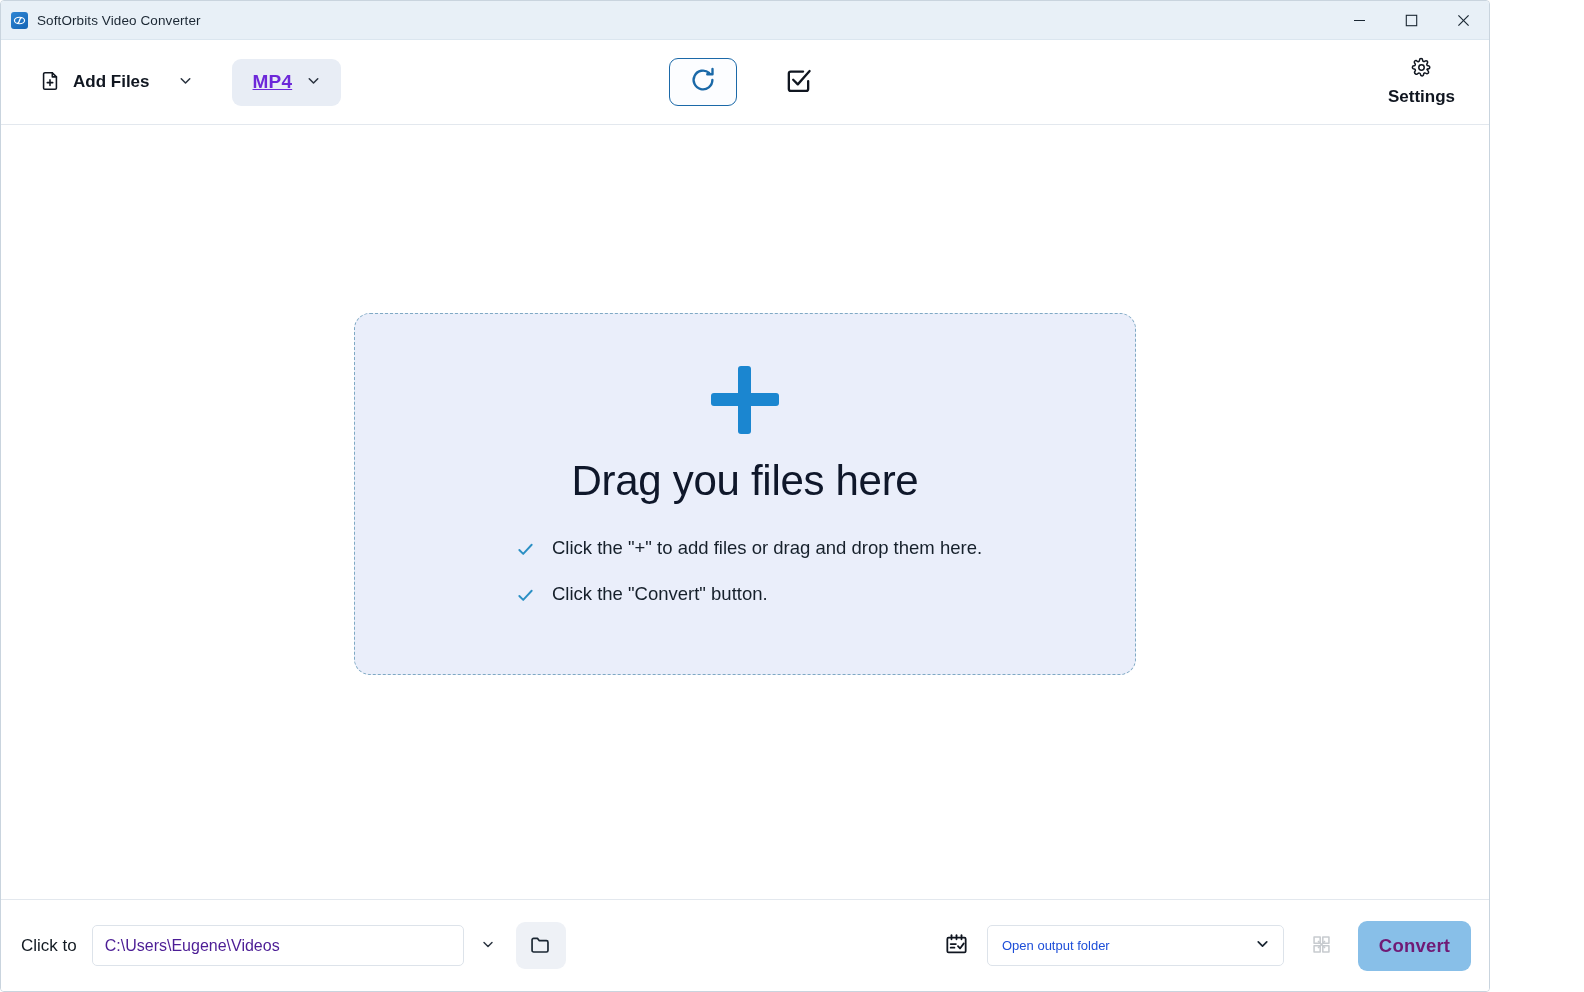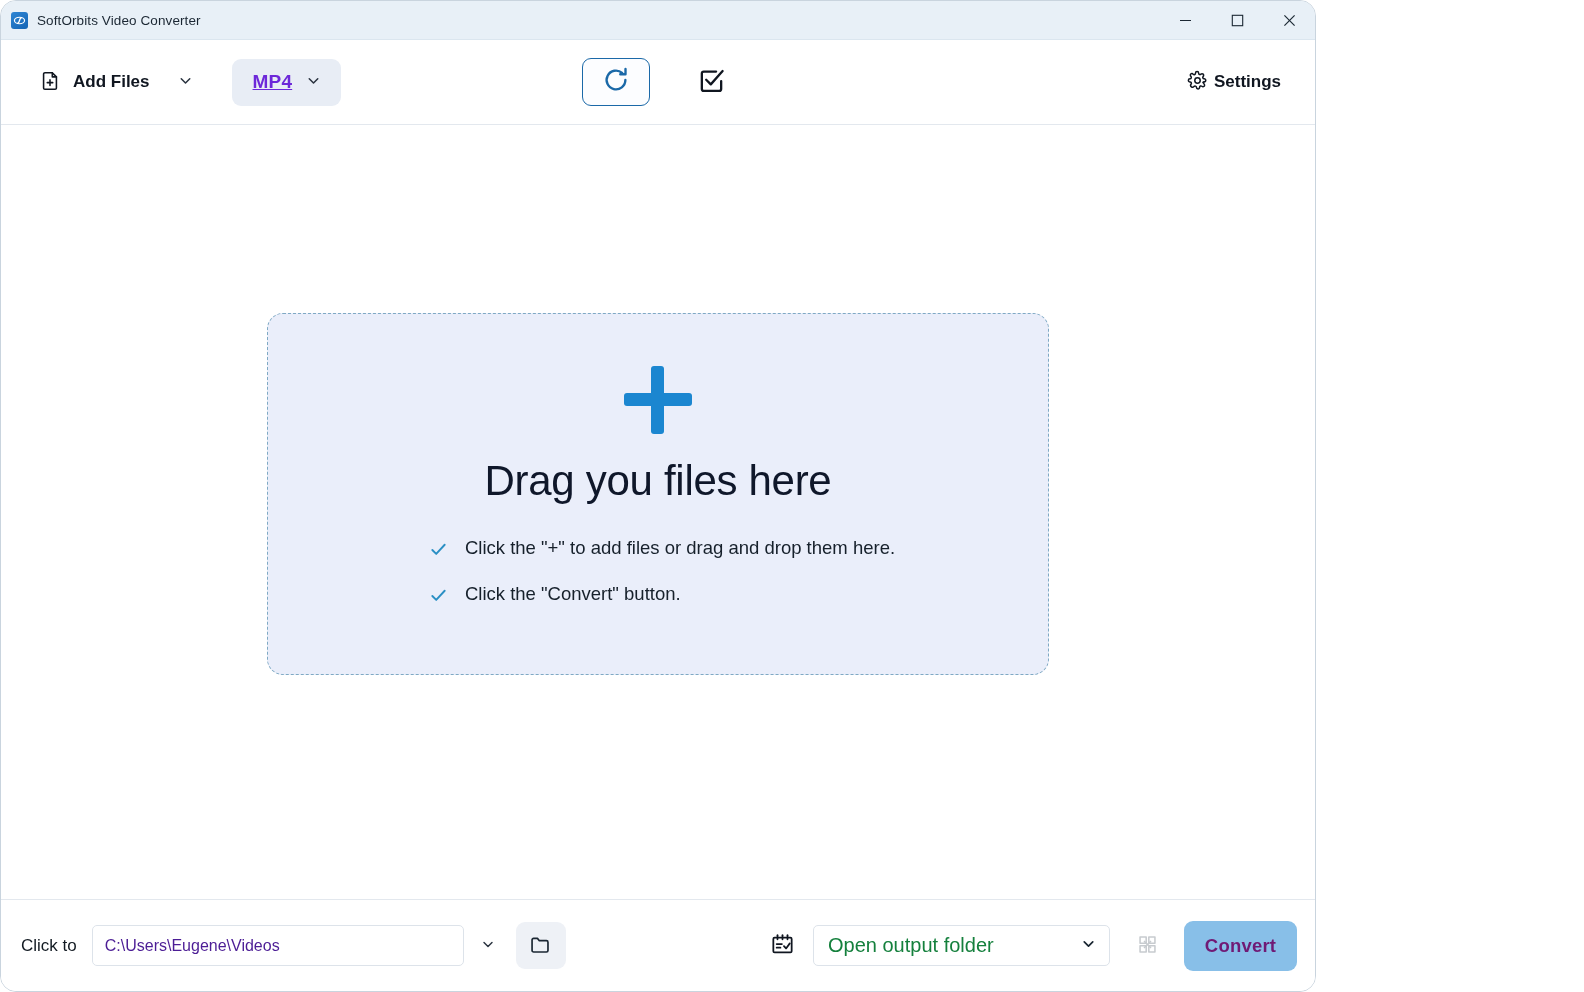--- a/index.html
+++ b/index.html
@@ -7,28 +7,28 @@
 
   html, body {
     width: 1584px;
     height: 992px;
     overflow: hidden;
     font-family: "Liberation Sans", sans-serif;
     background: #ffffff;
   }
 
   #app {
-    width: 1316px;
+    width: 1490px;
     height: 992px;
     position: relative;
     display: flex;
     flex-direction: column;
     background: #ffffff;
     border: 1px solid #c9d4de;
-    border-radius: 16px;
+    border-radius: 4px;
     overflow: hidden;
   }
 
   
   .titlebar {
     height: 39px;
     min-height: 39px;
     background: #e8f0f7;
     display: flex;
     align-items: center;
@@ -164,27 +164,27 @@
     justify-content: center;
     border-radius: 8px;
     background: transparent;
     border: none;
     cursor: pointer;
   }
 
   .settings-btn {
     margin-left: auto;
     display: flex;
-    align-items: center;
     gap: 6px;
     padding: 10px 12px;
     border-radius: 8px;
     cursor: pointer;
     background: transparent;
     border: none;
+    flex-direction: column;
   }
   .settings-label {
     font-size: 17px;
     font-weight: bold;
     color: #101620;
   }
 
   
   .main {
     flex: 1;
@@ -331,22 +331,22 @@
     border: 1px solid #dde3ea;
     border-radius: 5px;
     background: #ffffff;
     display: flex;
     align-items: center;
     padding: 0 12px 0 14px;
     cursor: pointer;
     position: relative;
   }
   .output-select-label {
-    font-size: 20px;
-    color: #15803d;
+    font-size: 13px;
+    color: #1d4ed8;
     flex: 1;
     white-space: nowrap;
   }
 
   .grid-btn {
     margin-left: 16px;
     width: 42px;
     height: 42px;
     display: flex;
     align-items: center;

